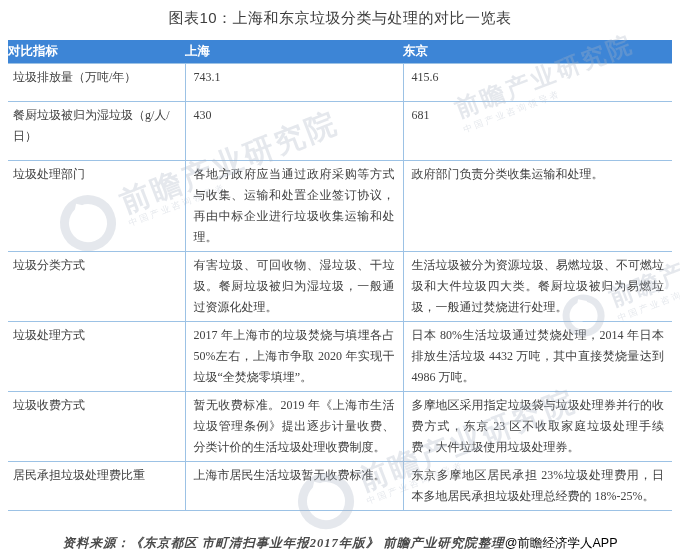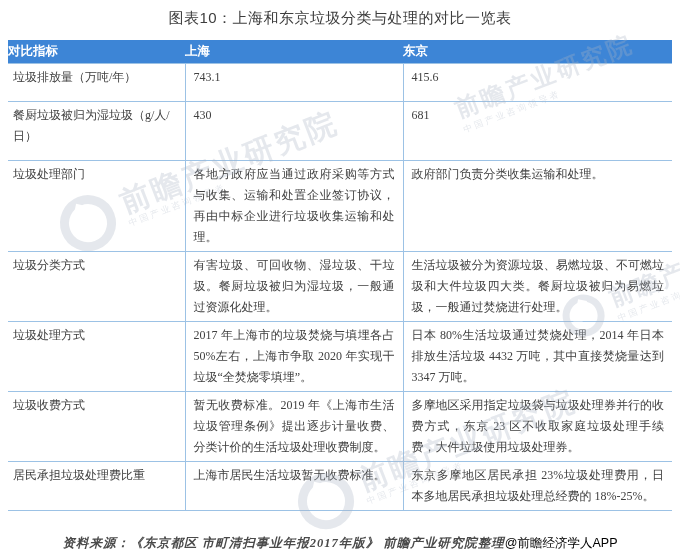--- a/index.html
+++ b/index.html
@@ -106,21 +106,21 @@
         <td class="c3">政府部门负责分类收集运输和处理。</td>
       </tr>
       <tr>
         <td class="c1">垃圾分类方式</td>
         <td class="c2">有害垃圾、可回收物、湿垃圾、干垃圾。餐厨垃圾被归为湿垃圾，一般通过资源化处理。</td>
         <td class="c3">生活垃圾被分为资源垃圾、易燃垃圾、不可燃垃圾和大件垃圾四大类。餐厨垃圾被归为易燃垃圾，一般通过焚烧进行处理。</td>
       </tr>
       <tr>
         <td class="c1">垃圾处理方式</td>
         <td class="c2">2017 年上海市的垃圾焚烧与填埋各占 50%左右，上海市争取 2020 年实现干垃圾“全焚烧零填埋”。</td>
-        <td class="c3">日本 80%生活垃圾通过焚烧处理，2014 年日本排放生活垃圾 4432 万吨，其中直接焚烧量达到 3347 万吨。</td>
+        <td class="c3">日本 80%生活垃圾通过焚烧处理，2014 年日本排放生活垃圾 4432 万吨，其中直接焚烧量达到 4986 万吨。</td>
       </tr>
       <tr>
         <td class="c1">垃圾收费方式</td>
         <td class="c2">暂无收费标准。2019 年《上海市生活垃圾管理条例》提出逐步计量收费、分类计价的生活垃圾处理收费制度。</td>
         <td class="c3">多摩地区采用指定垃圾袋与垃圾处理券并行的收费方式，东京 23 区不收取家庭垃圾处理手续费，大件垃圾使用垃圾处理券。</td>
       </tr>
       <tr class="last">
         <td class="c1">居民承担垃圾处理费比重</td>
         <td class="c2">上海市居民生活垃圾暂无收费标准。</td>
         <td class="c3">东京多摩地区居民承担 23%垃圾处理费用，日本多地居民承担垃圾处理总经费的 18%-25%。</td>

